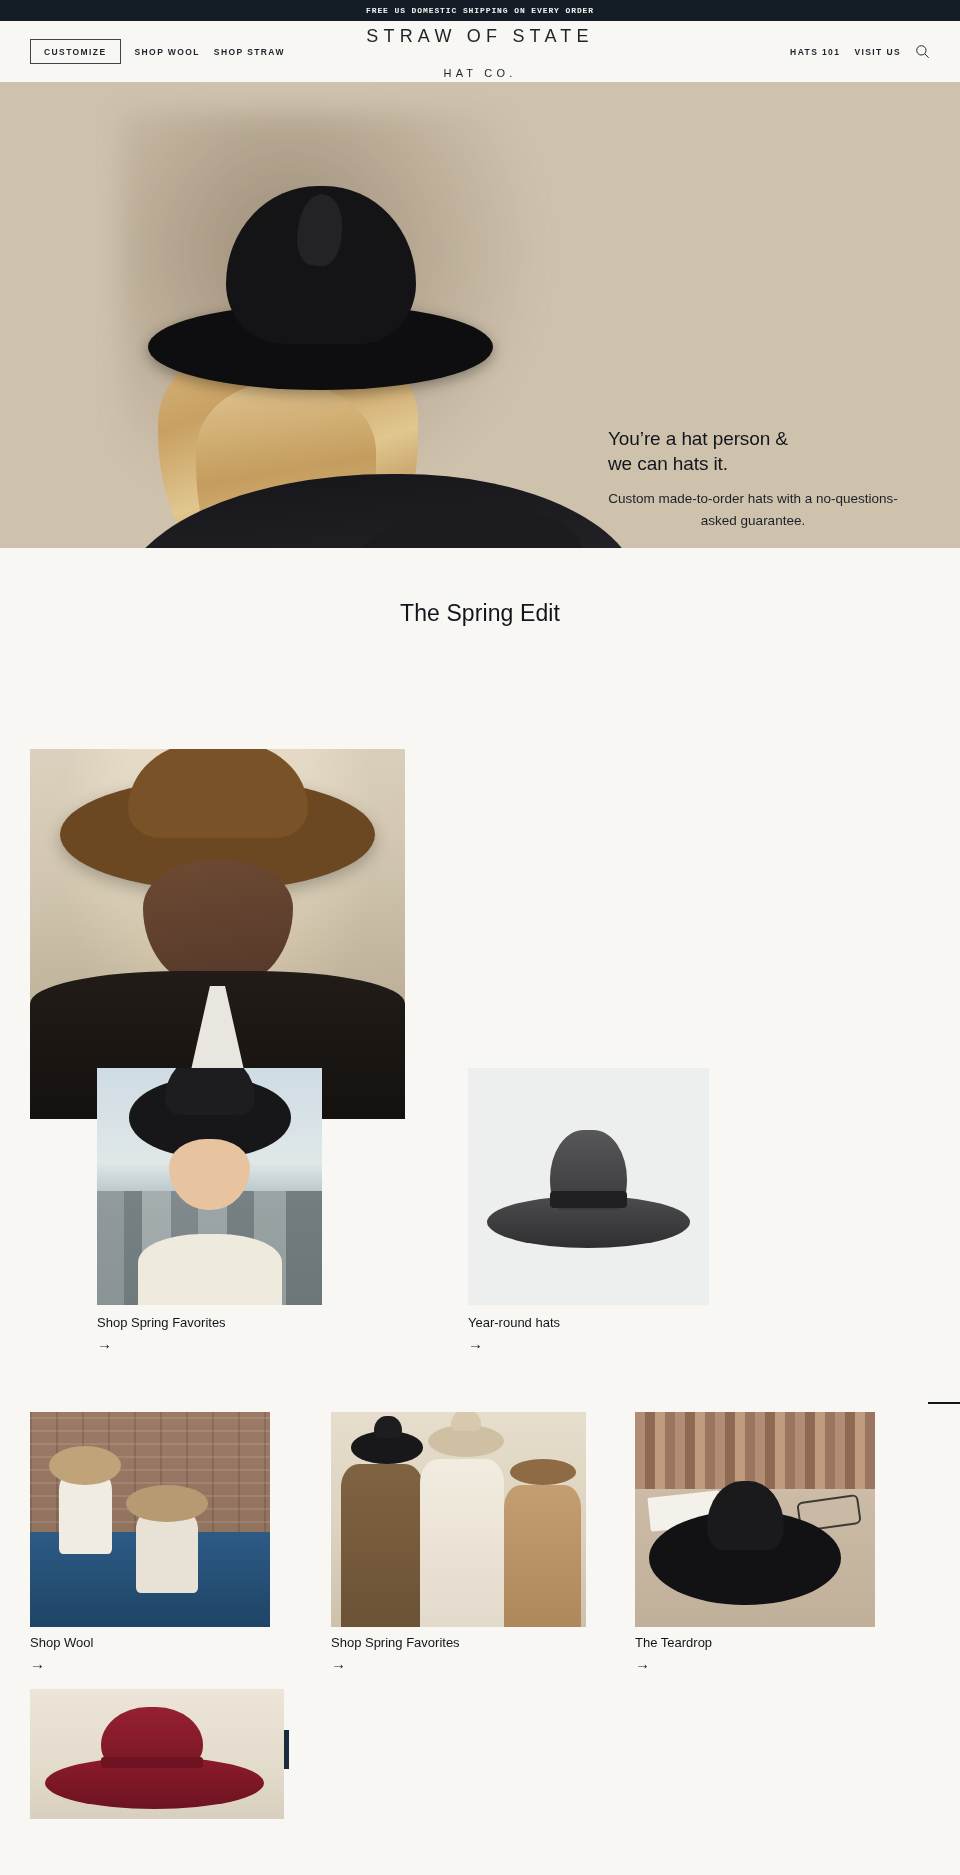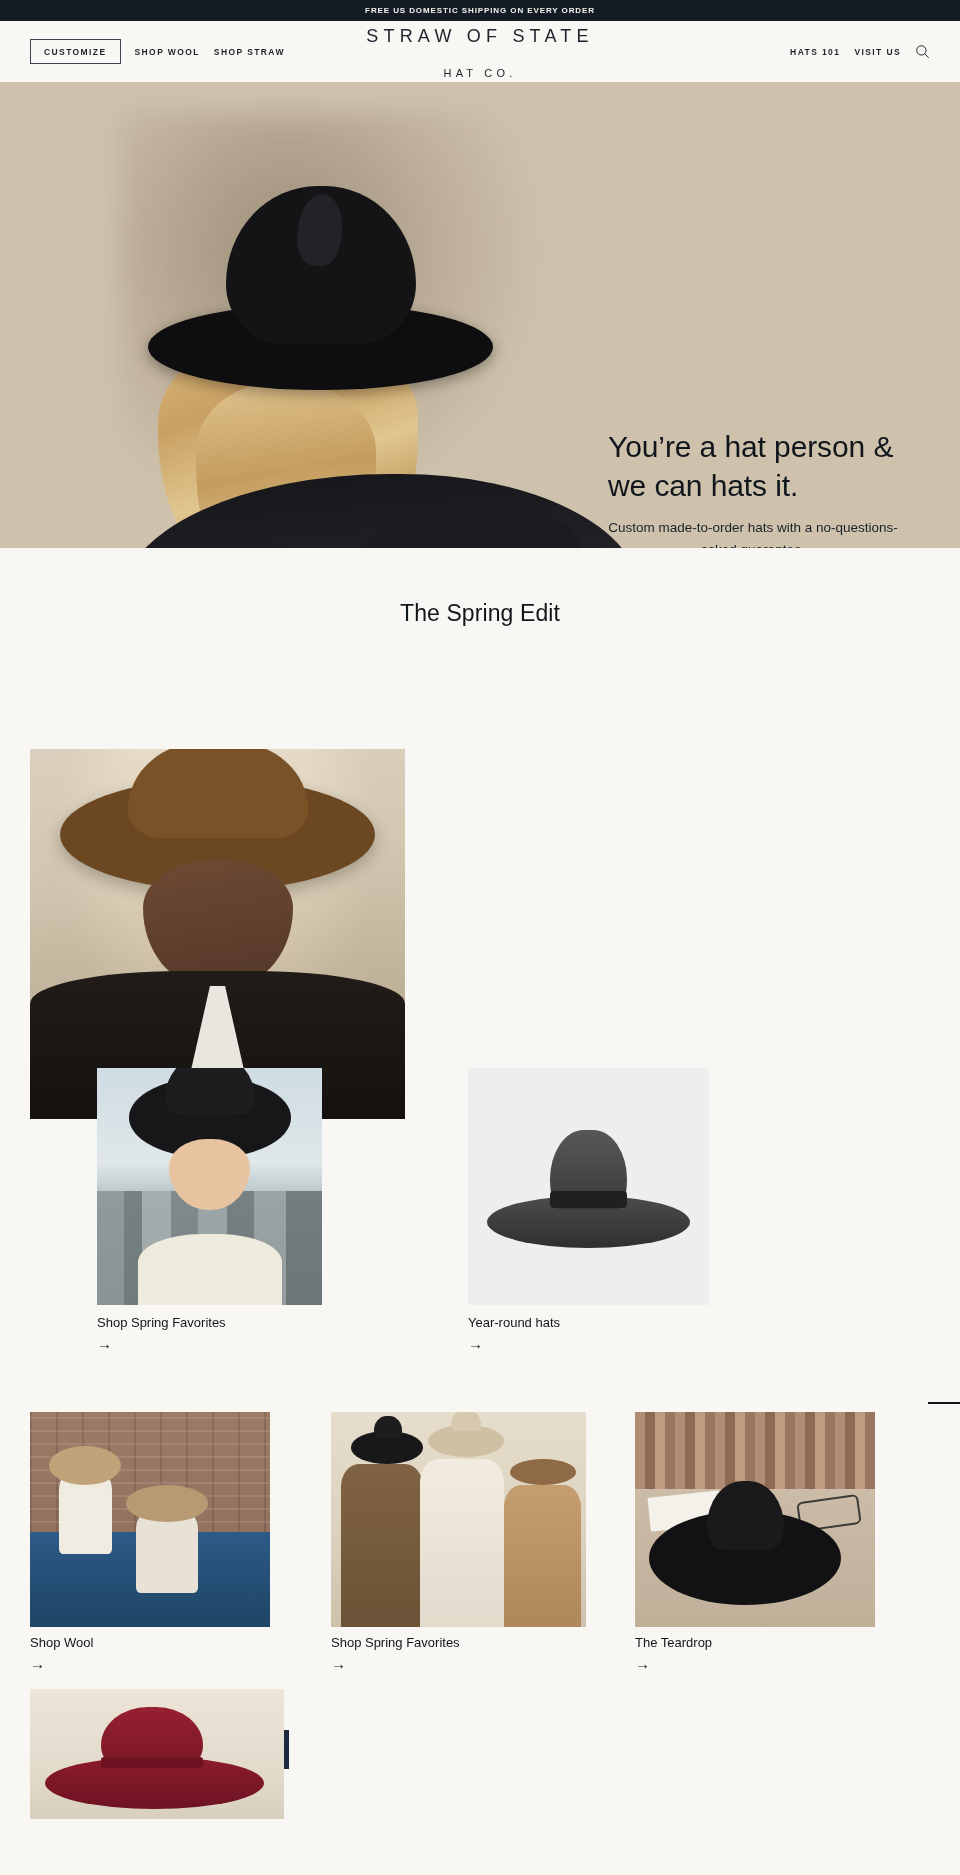--- a/index.html
+++ b/index.html
@@ -26,20 +26,21 @@
     color: #f4f2ee;
     display: flex;
     align-items: center;
     justify-content: center;
   }
   .announcement-text {
     font-size: 8px;
     letter-spacing: 0.9px;
     font-weight: 700;
     text-transform: uppercase;
+    font-family: Liberation Mono, monospace;
   }
 
   
   .header {
     height: 61px;
     background: #f8f7f3;
     display: flex;
     align-items: center;
     padding: 0 30px;
     position: relative;
@@ -211,21 +212,21 @@
     border-radius: 48% 30% 14% 44%;
   }
   .hero-text {
     position: absolute;
     left: 608px;
     top: 345px;
     width: 290px;
     z-index: 5;
   }
   .hero-title {
-    font-size: 30px;
+    font-size: 19px;
     line-height: 1.30;
     color: #10161c;
     font-weight: 400;
     letter-spacing: -0.1px;
   }
   .hero-sub {
     margin-top: 12px;
     font-size: 13.5px;
     line-height: 1.60;
     color: #1a2027;

